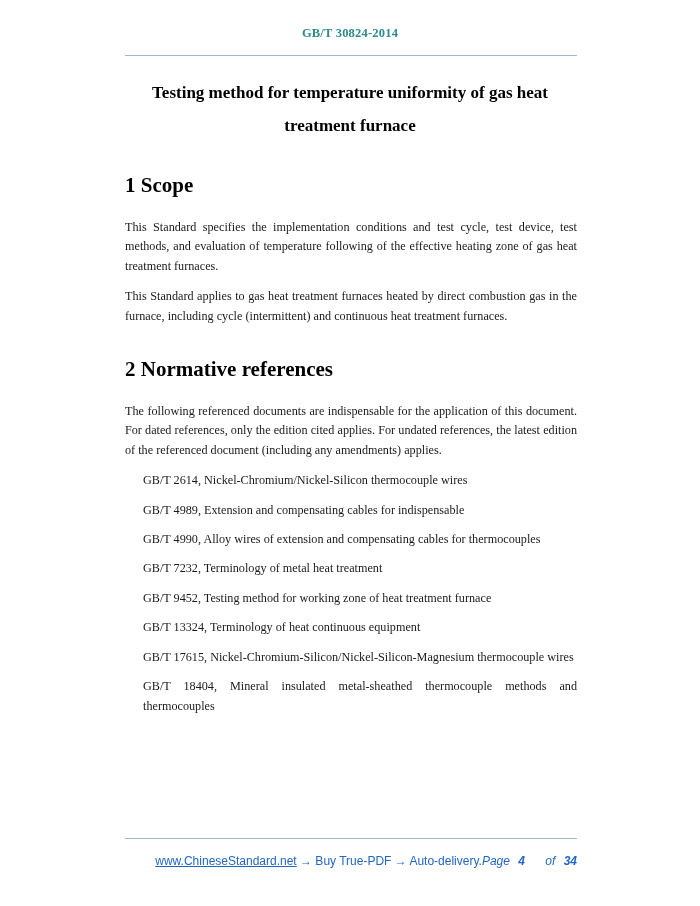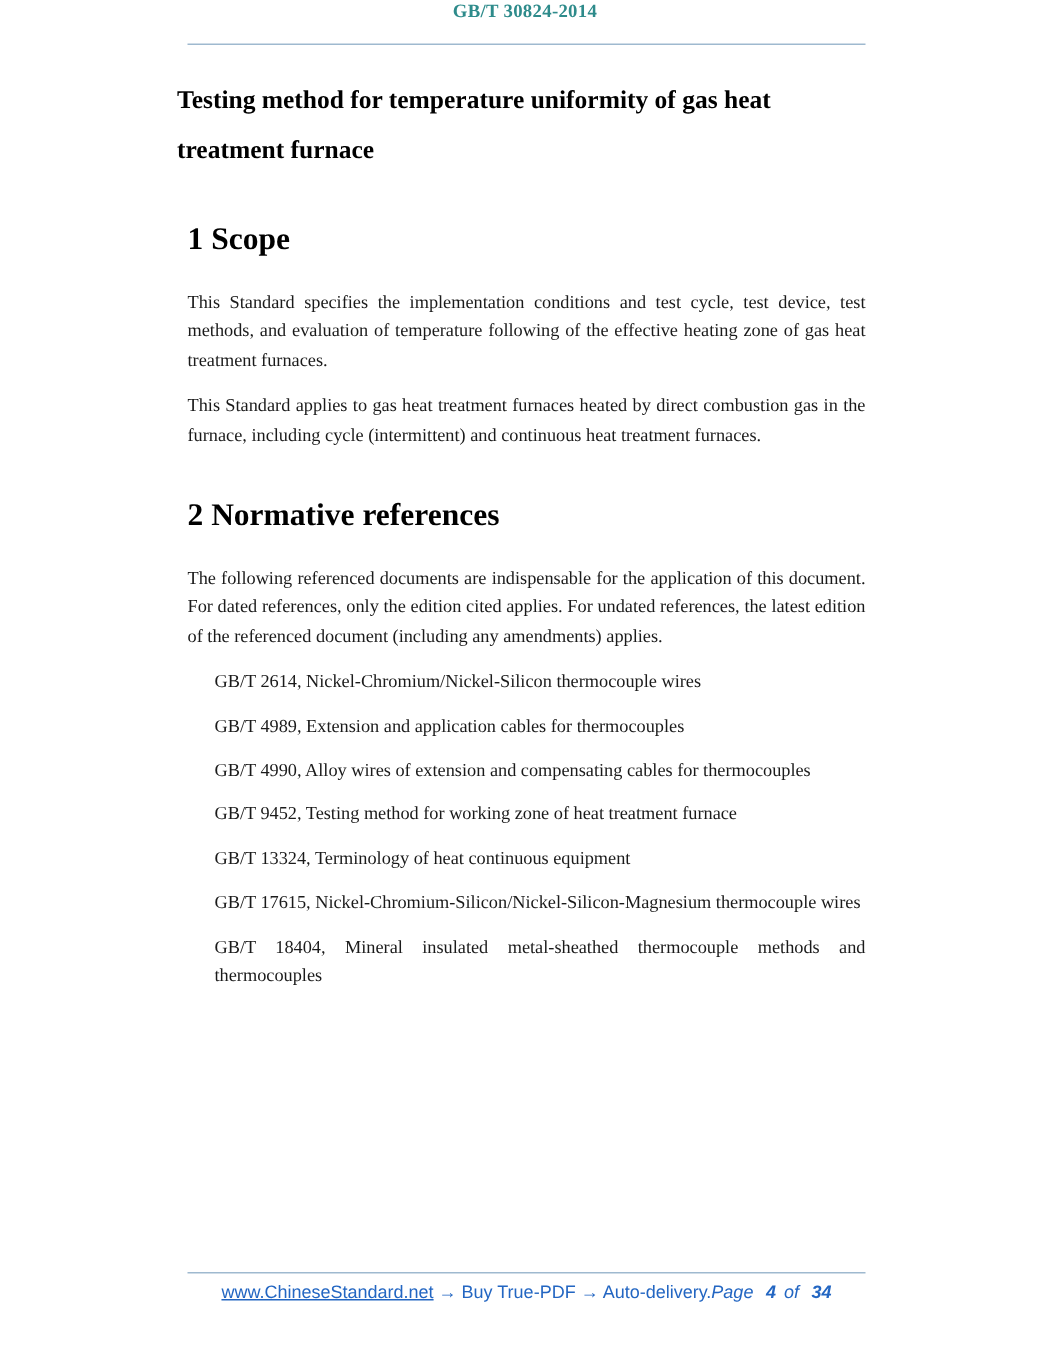--- a/index.html
+++ b/index.html
@@ -14,35 +14,36 @@
     position:relative;
     width:700px;
     height:906px;
     background:#ffffff;
     overflow:hidden;
     font-family:"Liberation Serif", serif;
     color:var(--body-text);
   }
   
   .doc-number{
+    padding-top:26px;
     text-align:center;
     font-size:12.5px;
     font-weight:bold;
     letter-spacing:.2px;
     color:var(--header-accent);
   }
   .header-rule{
     margin:14px 123px 0 125px;
     border:0;
     border-top:1px solid var(--divider);
   }
   
   .title{
     margin:20px 118px 0;
-    text-align:left;
+    text-align:center;
     font-size:17px;
     font-weight:bold;
     line-height:33px;
     color:#000;
   }
   .title span{display:block;}
   
   .content{
     margin:0 123px 0 125px;
   }
@@ -61,37 +62,37 @@
   .content p.ref{
     margin:0 0 10px 18px;
   }
   
   .footer{
     position:absolute;
     left:125px;
     right:123px;
     bottom:38px;
     border-top:1px solid var(--divider);
-    padding-top:5px;
+    padding-top:15px;
     display:flex;
-    justify-content:center;
+    justify-content:flex-end;
     align-items:baseline;
     font-family:"Liberation Sans", sans-serif;
     font-size:12px;
     color:var(--footer-link);
   }
   .footer-left{white-space:pre-wrap;}
   .footer-link{
     color:var(--footer-link);
     text-decoration:underline;
     cursor:pointer;
   }
   .page-indicator span{display:inline-block;font-style:italic;}
   .pg-num{font-weight:bold;margin-left:5px;}
-  .pg-word{margin-left:2px;}
+  .pg-word{margin-left:17px;}
 </style>
 </head>
 <body>
 
 <div class="page">
 
   <div class="doc-number">GB/T 30824-2014</div>
 
   <hr class="header-rule">
 
@@ -106,22 +107,23 @@
 
     <p>This Standard specifies the implementation conditions and test cycle, test device, test methods, and evaluation of temperature following of the effective heating zone of gas heat treatment furnaces.</p>
 
     <p>This Standard applies to gas heat treatment furnaces heated by direct combustion gas in the furnace, including cycle (intermittent) and continuous heat treatment furnaces.</p>
 
     <h2>2 Normative references</h2>
 
     <p>The following referenced documents are indispensable for the application of this document. For dated references, only the edition cited applies. For undated references, the latest edition of the referenced document (including any amendments) applies.</p>
 
     <p class="ref">GB/T 2614, Nickel-Chromium/Nickel-Silicon thermocouple wires</p>
-    <p class="ref">GB/T 4989, Extension and application cables for thermocouples</p>
+    <p class="ref">GB/T 4989, Extension and compensating cables for indispensable</p>
     <p class="ref">GB/T 4990, Alloy wires of extension and compensating cables for thermocouples</p>
+    <p class="ref">GB/T 7232, Terminology of metal heat treatment</p>
     <p class="ref">GB/T 9452, Testing method for working zone of heat treatment furnace</p>
     <p class="ref">GB/T 13324, Terminology of heat continuous equipment</p>
     <p class="ref">GB/T 17615, Nickel-Chromium-Silicon/Nickel-Silicon-Magnesium thermocouple wires</p>
     <p class="ref">GB/T 18404, Mineral insulated metal-sheathed thermocouple methods and thermocouples</p>
 
   </div>
 
   <div class="footer">
     <div class="footer-left"><span class="footer-link">www.ChineseStandard.net</span><span> → Buy True-PDF → Auto-delivery.</span></div>
     <div class="page-indicator">

